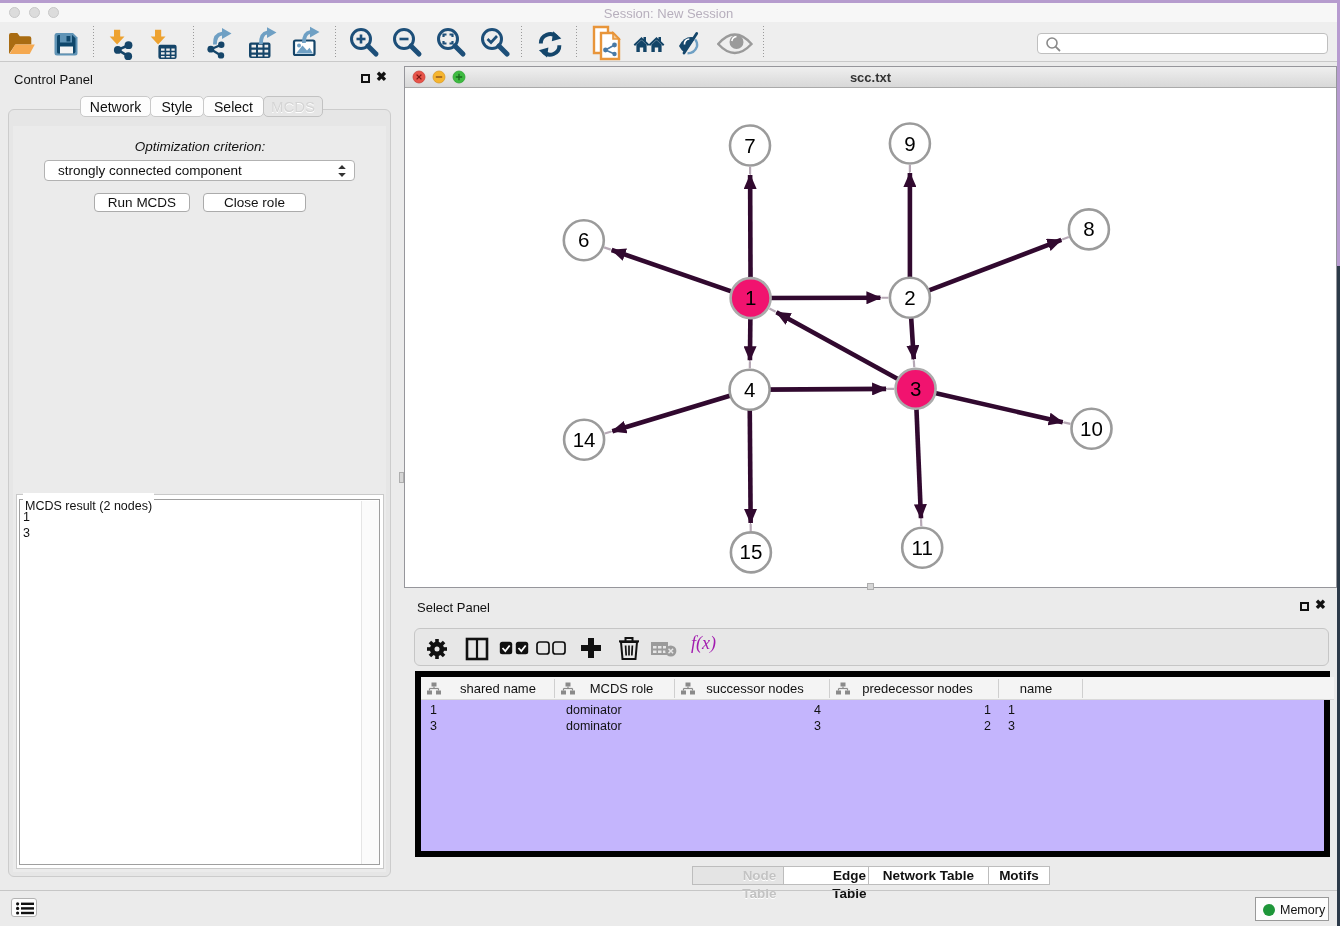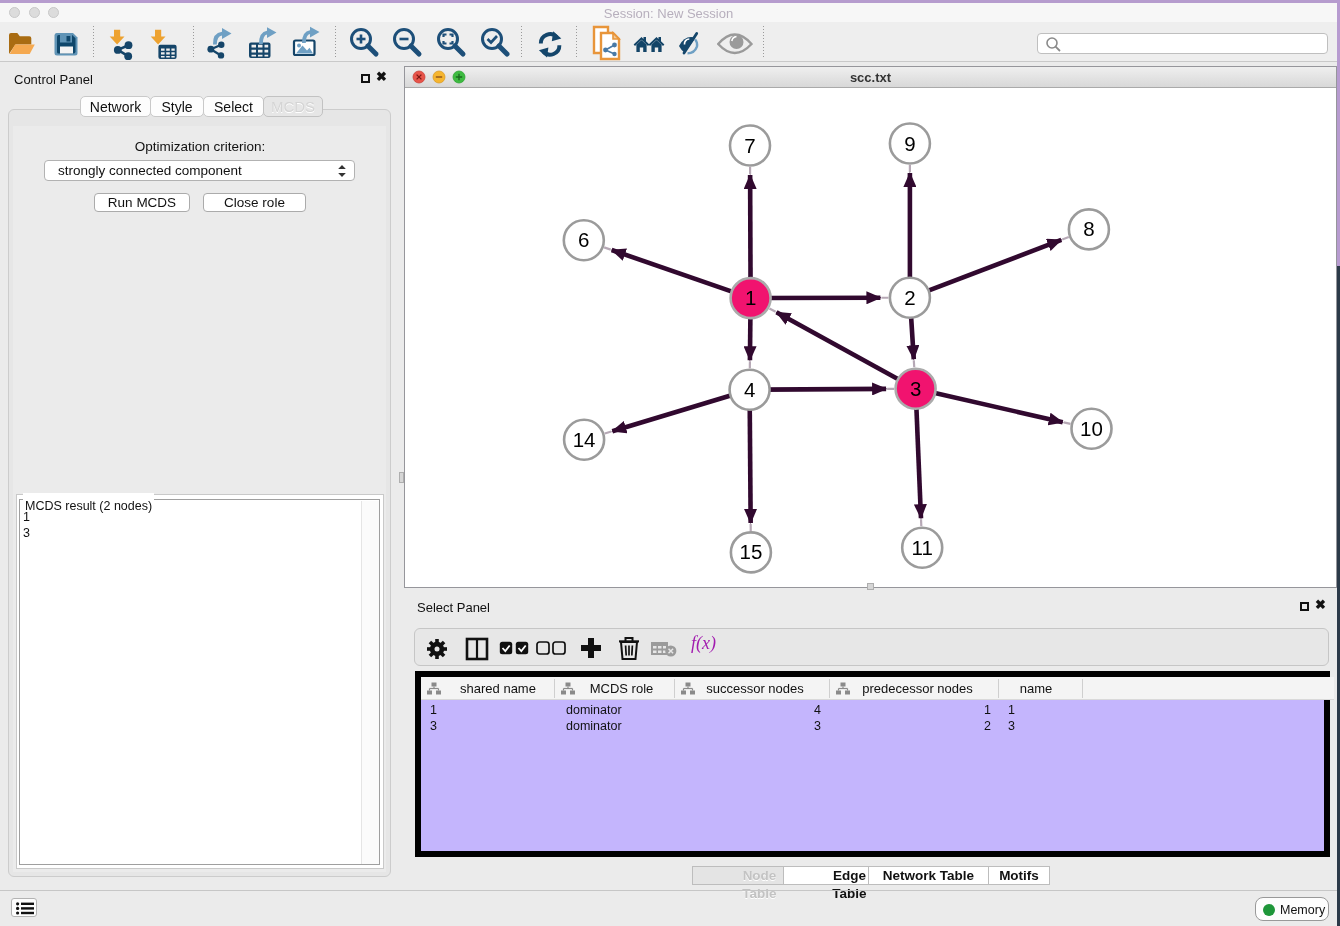--- a/index.html
+++ b/index.html
@@ -20,21 +20,21 @@
 .ticon { position:absolute; top:3px; }
 #search { left:1037px; top:33px; width:291px; height:21px; background:#fff; border:1px solid #bfbfbf; border-radius:4px; }
 
 #cp-title { left:14px; top:72px; font-size:13px; color:#111; }
 .dockbtn-sq { border:2px solid #111; width:9px; height:9px; background:transparent; }
 .xmark { font-size:13px; font-weight:bold; color:#111; }
 .tab { position:absolute; z-index:3; top:96px; height:21px; background:#fdfdfd; border:1px solid #c9c9c9; border-radius:5px; font-size:14px; color:#111; text-align:center; line-height:20px; }
 .tabsel { background:#e6e6e6; color:#d4d4d4; text-shadow:0 1px 0 #fff; border:1px solid #c2c2c2; font-size:15px; }
 #cp-content { left:8px; top:109px; width:383px; height:768px; background:#e6e6e6; border:1px solid #cccccc; border-radius:6px; }
 #cp-inner { left:13px; top:126px; width:373px; height:746px; background:#ebebeb; }
-#opt-label { left:0px; top:139px; width:400px; text-align:center; font-size:13.5px; color:#111; }
+#opt-label { left:0px; top:139px; width:400px; text-align:center; font-size:13.5px; color:#111;font-style:italic; }
 #cp-select { left:44px; top:160px; width:311px; height:21px; background:#fff; border:1px solid #b2b2b2; border-radius:4px; font-size:13.5px; color:#111; line-height:19px; padding-left:13px; }
 .btn { position:absolute; background:#fff; border:1px solid #ababab; border-radius:4px; font-size:13.5px; color:#111; text-align:center; }
 #mcds-white { left:16px; top:494px; width:368px; height:375px; background:#fff; border:1px solid #c9c9c9; }
 #fieldset { left:19px; top:499px; width:361px; height:366px; border:1px solid #9f9f9f; }
 #legend { left:23px; top:493px; font-size:12.5px; color:#111; background:#fff; padding:6px 2px; }
 #mcds-text { left:23px; top:509px; width:330px; height:352px; font-size:12.5px; color:#111; line-height:16px; }
 #mcds-scroll { left:361px; top:501px; width:18px; height:363px; background:#fbfbfb; border-left:1px solid #e5e5e5; }
 
 .handle { background:#d6d6d6; border:1px solid #aeaeae; }
 
@@ -47,21 +47,21 @@
 #tablebox { left:415px; top:671px; width:915px; height:186px; background:#c4b5fd; border:6px solid #000000; }
 #thead { left:0; top:0; width:913px; height:23px; background:#f4f4f4; border-bottom:1px solid #d9d9d9; }
 .hsep { position:absolute; top:2px; height:19px; width:1px; background:#cfcfcf; }
 .hcell { position:absolute; top:4px; font-size:13px; color:#111; }
 .cell { position:absolute; font-size:12.5px; color:#111; }
 
 .btab { position:absolute; top:866px; height:19px; background:#fff; border:1px solid #bdbdbd; font-size:13.5px; font-weight:bold; color:#111; text-align:center; line-height:18px; }
 .btabsel { background:#e4e4e4; color:#c3c3c3; text-shadow:0 1px 0 #fff; font-weight:bold; }
 #statusline { left:0; top:890px; width:1337px; height:1px; background:#c6c6c6; }
 #listbtn { left:11px; top:898px; width:26px; height:19px; background:#fdfdfd; border:1px solid #b3b3b3; border-radius:3px; }
-#membtn { left:1255px; top:897px; width:74px; height:24px; background:#fdfdfd; border:1px solid #999; border-radius:8px; font-size:12.5px; color:#111; }
+#membtn { left:1255px; top:897px; width:74px; height:24px; background:#fdfdfd; border:1px solid #999; border-radius:0; font-size:12.5px; color:#111; }
 </style>
 </head>
 <body>
 <div id="app"></div>
 <div class="abs" id="purpletop"></div>
 <div class="abs" id="purpleright"></div>
 <div class="abs" id="titlebar">
   <div class="dot" style="left:9px;"></div>
   <div class="dot" style="left:29px;"></div>
   <div class="dot" style="left:48px;"></div>

